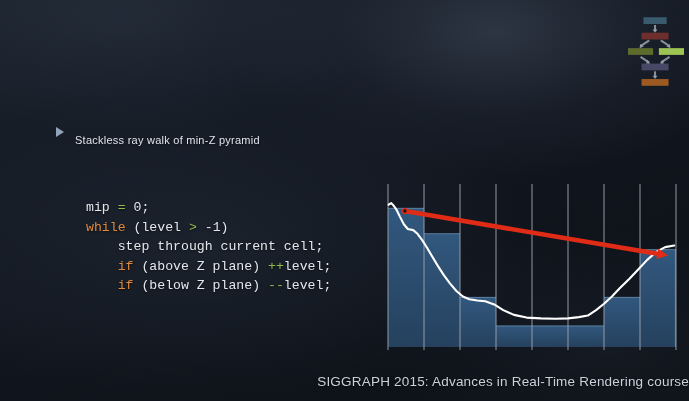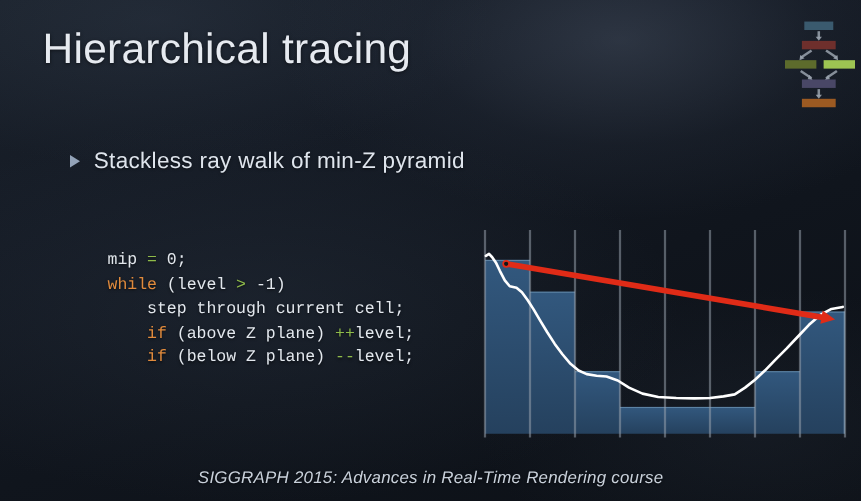--- a/index.html
+++ b/index.html
@@ -50,25 +50,26 @@
     gap:11px;
   }
   .bullet-tri {
     width:0; height:0;
     border-left:8px solid #93a3b8;
     border-top:5.5px solid transparent;
     border-bottom:5.5px solid transparent;
     flex:0 0 auto;
   }
   #bullet-text {
-    font-size:18px;
+    font-size:11px;
     color:#dfe5ed;
     letter-spacing:0.25px;
     white-space:nowrap;
     text-shadow:0 1px 2px rgba(0,0,0,0.5);
+    margin-top:16px;
   }
 
   
   #code {
     position:absolute;
     left:86px; top:198px;
     font-family:Liberation Mono, monospace;
     font-size:13.2px;
     line-height:19.5px;
     white-space:pre;
@@ -85,34 +86,32 @@
     left:380px; top:182px;
     width:300px; height:168px;
   }
   #chart svg { display:block; }
 
   
   #footer {
     position:absolute;
     left:0; top:374px;
     width:689px;
-    text-align:center;
+    text-align:right;
     font-size:13.5px;
     color:#c9d1db;
     letter-spacing:0.2px;
     text-shadow:0 1px 2px rgba(0,0,0,0.6);
-    font-style:italic;
   }
 </style>
 </head>
 <body>
 
 <div id="slide">
 
-  <div id="title">Hierarchical tracing</div>
 
   <div id="logo">
     <svg width="56" height="80" viewBox="0 0 58 80" xmlns="http://www.w3.org/2000/svg">
       <g stroke="#9aa3ae" stroke-width="2.1" fill="none" opacity="0.85">
         <path d="M28,12 L28,18"></path>
         <path d="M22,28 L13,34"></path>
         <path d="M34,28 L43,34"></path>
         <path d="M13,45 L22,51"></path>
         <path d="M43,45 L34,51"></path>
         <path d="M28,60 L28,66"></path>

